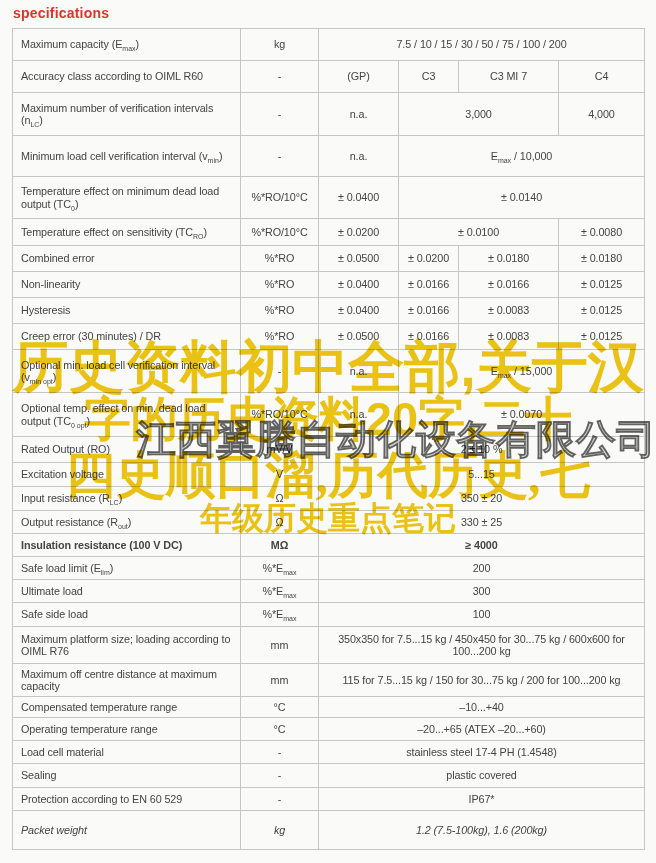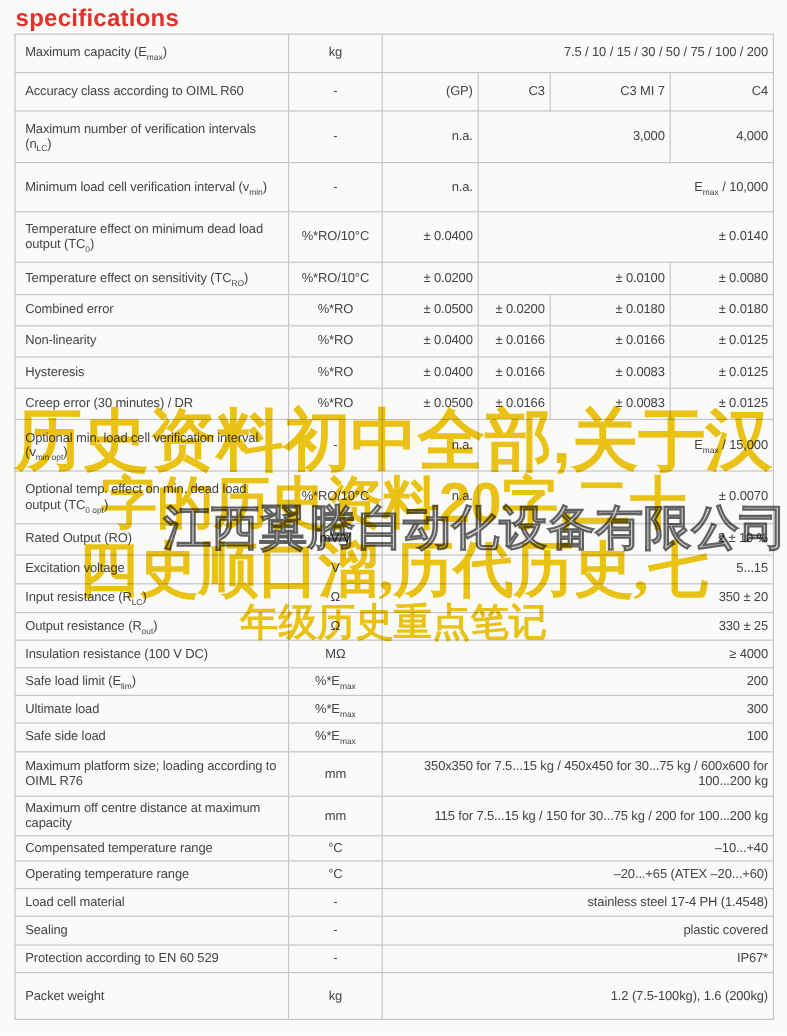--- a/index.html
+++ b/index.html
@@ -9,36 +9,36 @@
   *{margin:0;padding:0;box-sizing:border-box;}
   html,body{width:656px;height:863px;overflow:hidden;}
   body{
     background:#fafaf8;
     font-family:"Liberation Sans", sans-serif;
     color:var(--txt);
     position:relative;
   }
   .page-title{
     position:absolute;top:5px;left:13px;
-    font-size:20px;font-weight:600;color:var(--accent);
+    font-size:14px;font-weight:600;color:var(--accent);
     letter-spacing:.2px;
   }
   table.spec{
     position:absolute;top:28px;left:12px;width:632px;
     border-collapse:collapse;table-layout:fixed;
     font-size:10.8px;letter-spacing:-0.1px;
   }
   table.spec td{
     border:1px solid var(--border);
     vertical-align:middle;
     line-height:12.5px;
   }
   td.c-label{padding:3px 4px 3px 8px;text-align:left;}
   td.c-unit{text-align:center;padding:2px 2px;}
-  td.c-val{text-align:right;padding:2px 4px;}
+  td.c-val{text-align:center;padding:2px 4px;}
   sub{font-size:7px;line-height:0;letter-spacing:0;}
   .wm-line{
     position:absolute;left:0;width:656px;text-align:center;
     font-weight:700;color:var(--wm-yellow);
     mix-blend-mode:multiply;opacity:.95;
     z-index:6;pointer-events:none;white-space:nowrap;
   }
   #wm-0{top:330px;font-size:56px;}
   #wm-1{top:388px;font-size:47px;}
   #wm-2{top:442px;font-size:50px;font-family:Liberation Serif, serif;}
@@ -163,21 +163,21 @@
       <tr style="height: 24px;">
         <td class="c-label">Input resistance (R<sub>LC</sub>)</td>
         <td class="c-unit">Ω</td>
         <td class="c-val" colspan="4">350 ± 20</td>
       </tr>
       <tr style="height: 23px;">
         <td class="c-label">Output resistance (R<sub>out</sub>)</td>
         <td class="c-unit">Ω</td>
         <td class="c-val" colspan="4">330 ± 25</td>
       </tr>
-      <tr style="height: 23px;">
+      <tr style="height: 23px; font-weight: bold;">
         <td class="c-label">Insulation resistance (100 V DC)</td>
         <td class="c-unit">MΩ</td>
         <td class="c-val" colspan="4">≥ 4000</td>
       </tr>
       <tr style="height: 23px;">
         <td class="c-label">Safe load limit (E<sub>lim</sub>)</td>
         <td class="c-unit">%*E<sub>max</sub></td>
         <td class="c-val" colspan="4">200</td>
       </tr>
       <tr style="height: 23px;">
@@ -218,21 +218,21 @@
       <tr style="height: 24px;">
         <td class="c-label">Sealing</td>
         <td class="c-unit">-</td>
         <td class="c-val" colspan="4">plastic covered</td>
       </tr>
       <tr style="height: 23px;">
         <td class="c-label">Protection according to EN 60 529</td>
         <td class="c-unit">-</td>
         <td class="c-val" colspan="4">IP67*</td>
       </tr>
-      <tr style="height: 39px;">
+      <tr style="height: 39px; font-style: italic;">
         <td class="c-label">Packet weight</td>
         <td class="c-unit">kg</td>
         <td class="c-val" colspan="4">1.2 (7.5-100kg), 1.6 (200kg)</td>
       </tr>
     </tbody>
 </table>
 
 <div class="wm-company">江西翼腾自动化设备有限公司</div>
 <div class="wm-line" id="wm-0">历史资料初中全部,关于汉</div>
 <div class="wm-line" id="wm-1">字的历史资料20字,二十</div>

